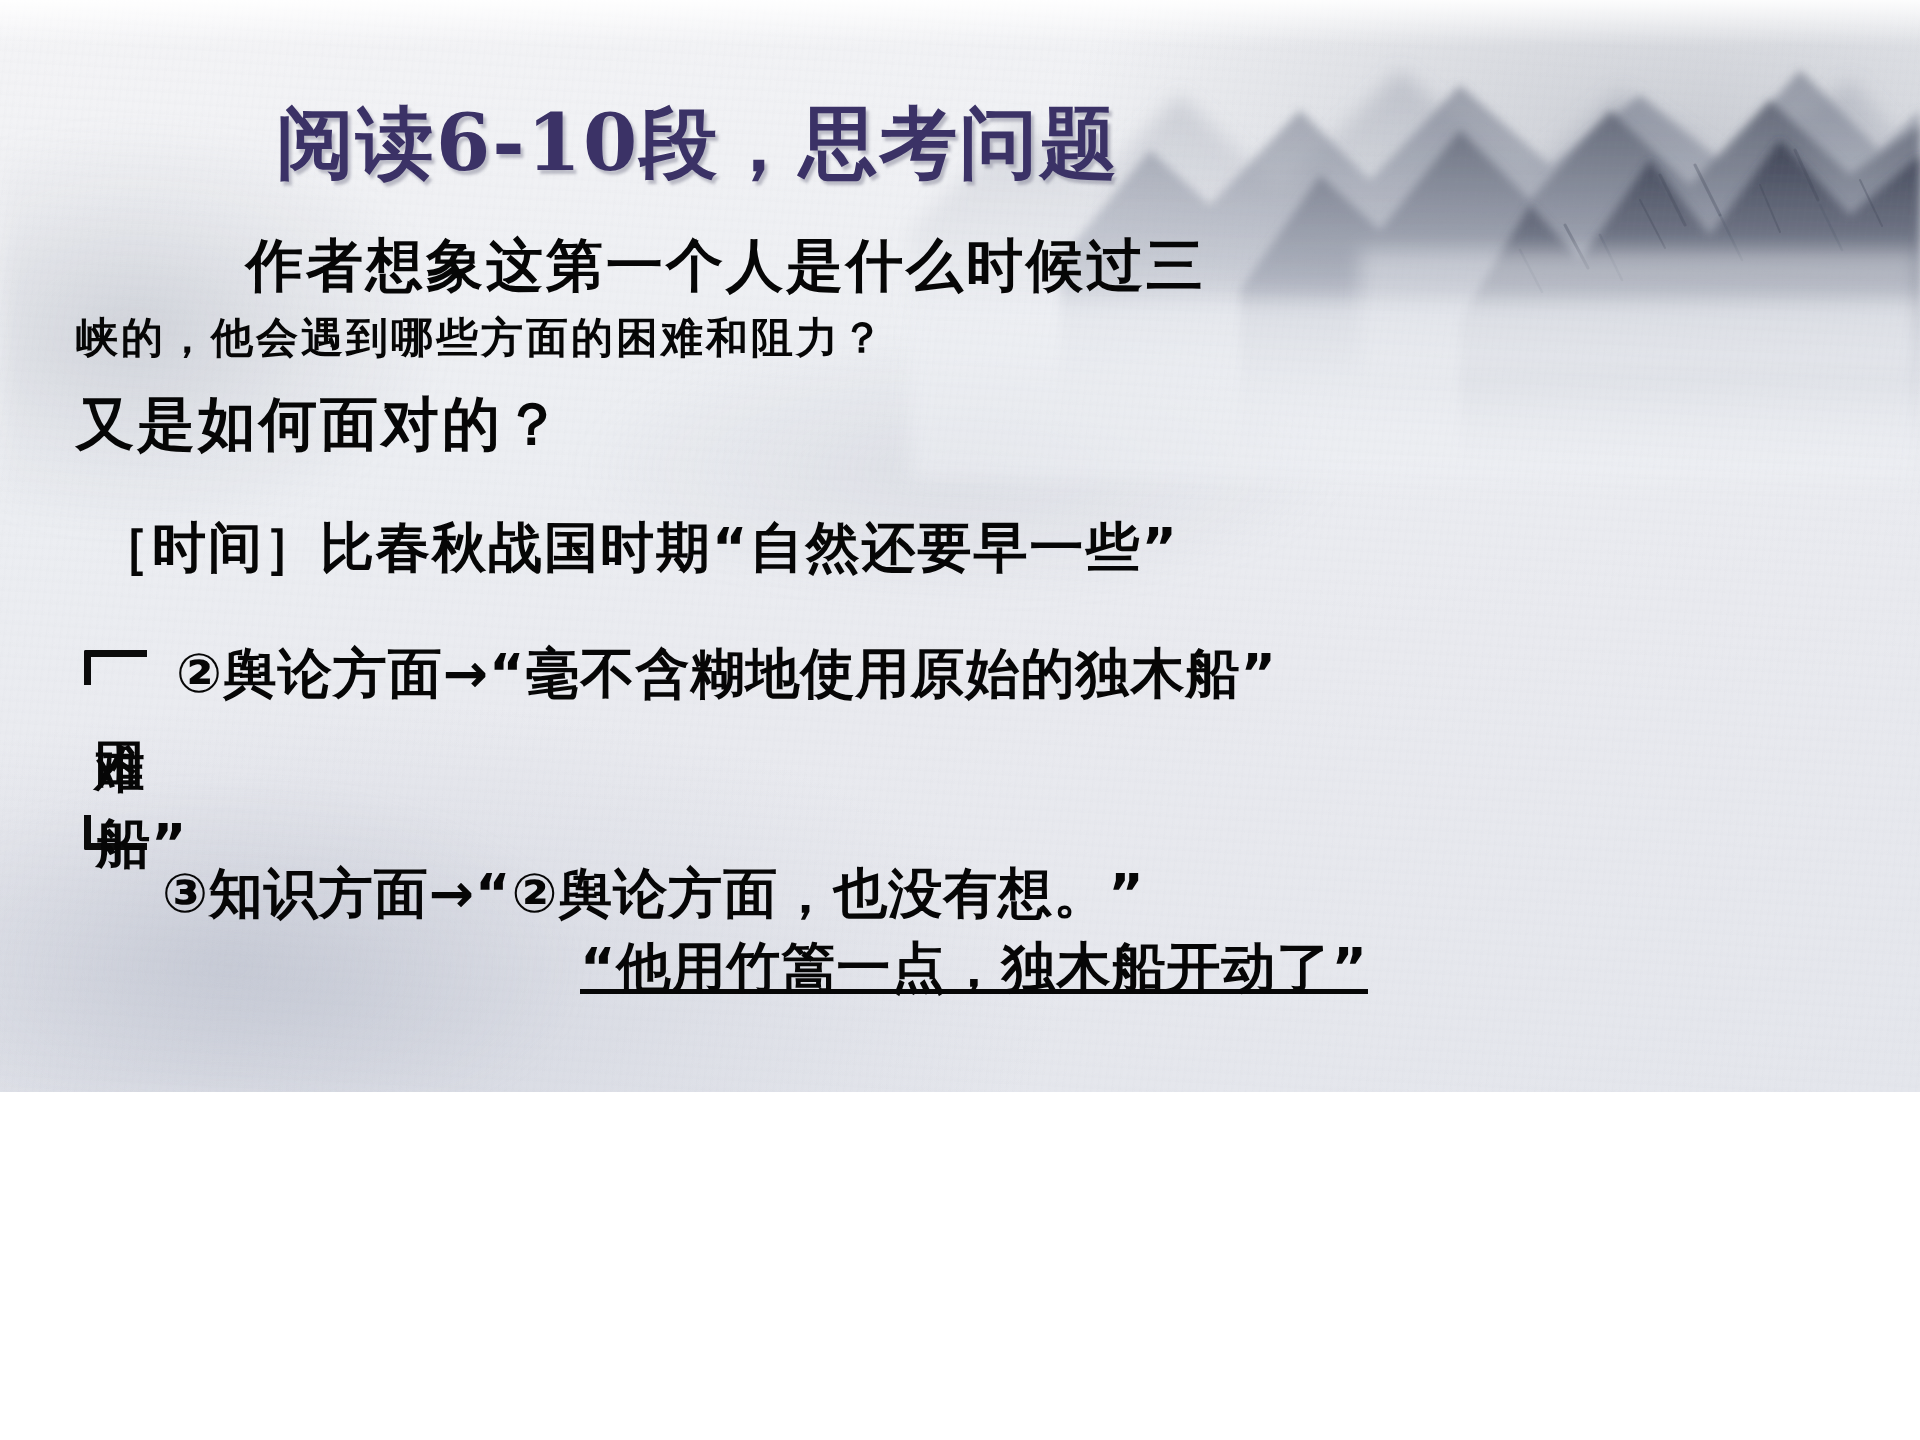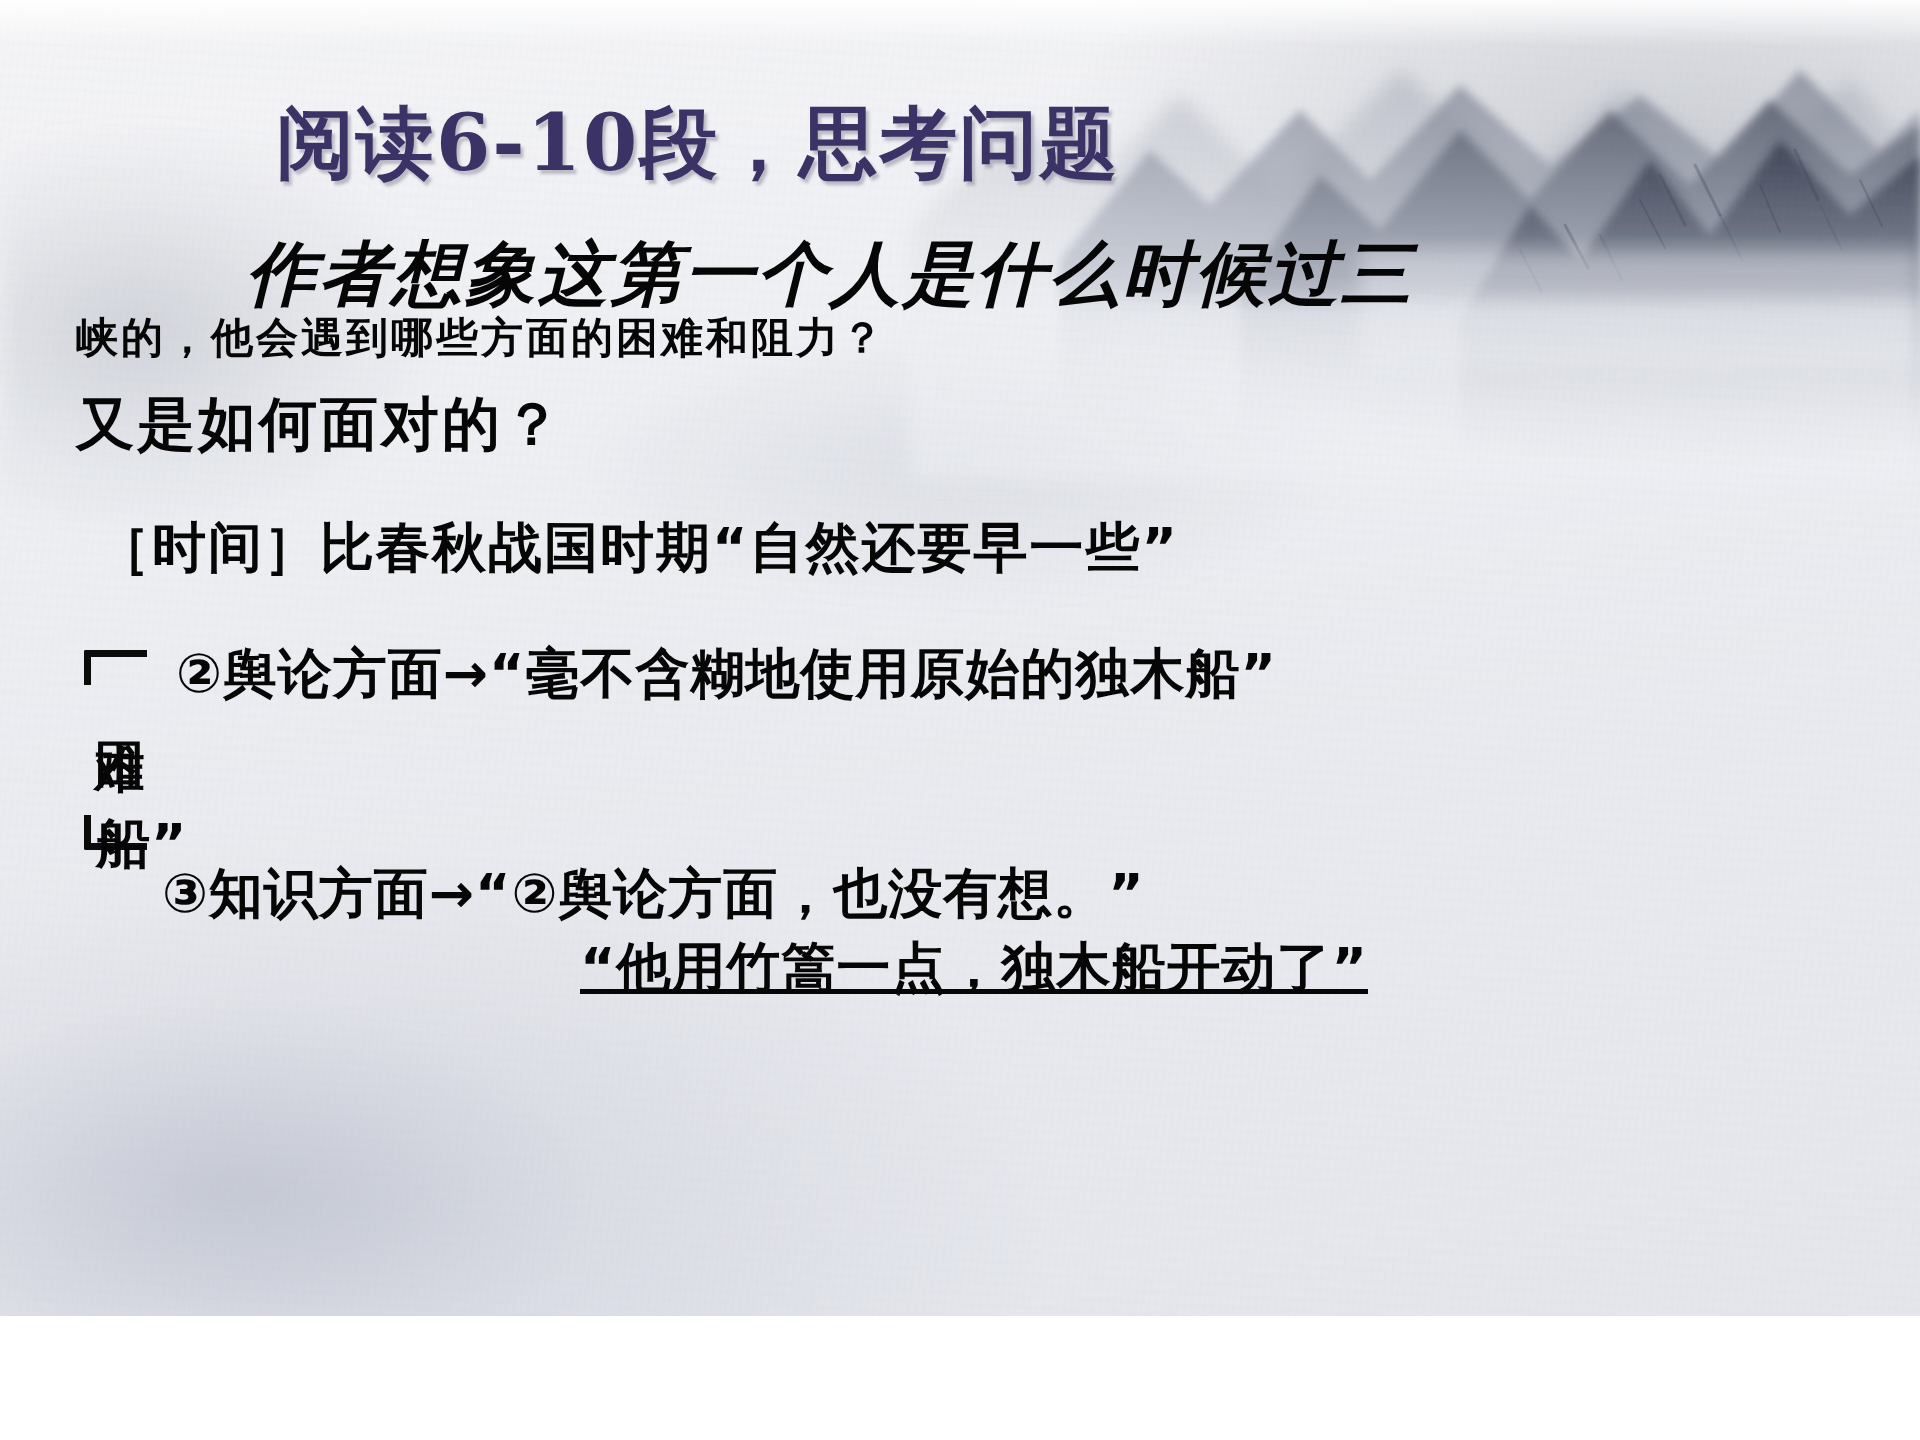--- a/index.html
+++ b/index.html
@@ -11,21 +11,21 @@
     width: 1920px;
     height: 1440px;
     overflow: hidden;
     font-family: "DejaVu Sans", "Liberation Sans", sans-serif;
   }
 
   
   #slide {
     position: relative;
     width: 1920px;
-    height: 1316px;
+    height: 1092px;
     overflow: hidden;
     background:
       radial-gradient(ellipse 60% 45% at 18% 92%, rgba(198,202,214,0.55) 0%, rgba(198,202,214,0.0) 62%),
       radial-gradient(ellipse 55% 40% at 88% 12%, rgba(120,126,140,0.30) 0%, rgba(120,126,140,0.0) 60%),
       linear-gradient(172deg, #f4f4f6 0%, #eceef2 38%, #e9eaef 62%, #e4e6ec 100%);
   }
 
   
   .ink-layer {
     position: absolute;
@@ -87,21 +87,21 @@
   
   .body-line {
     position: absolute;
     font-family: "DejaVu Sans", "Liberation Sans", sans-serif;
     font-weight: 700;
     color: #060606;
     white-space: nowrap;
     letter-spacing: 1px;
   }
 
-  #q-line-1 { left: 246px; top: 228px;  font-size: 70px; letter-spacing: 3px; font-style: italic; }
+  #q-line-1 { left: 246px; top: 228px;  font-size: 57px; letter-spacing: 3px; }
   #q-line-2 { left:  76px; top: 310px;  font-size: 42px; letter-spacing: 3px; }
   #q-line-3 { left:  76px; top: 386px;  font-size: 58px; letter-spacing: 3px; }
 
   #time-line { left: 96px;  top: 512px; font-size: 54px; letter-spacing: 2px; text-align: right; }
 
   #item-1  { left: 176px; top: 638px;  font-size: 54px; letter-spacing: 1px; }
   #item-2  { left: 176px; top: 750px;  font-size: 54px; letter-spacing: 1px; }
   #item-2b { left:  96px; top: 808px;  font-size: 54px; letter-spacing: 1px; }
   #item-3  { left: 162px; top: 858px;  font-size: 54px; letter-spacing: 1px; }
   #item-3b { left: 580px; top: 932px;  font-size: 54px; letter-spacing: 1px; text-decoration: underline; }

